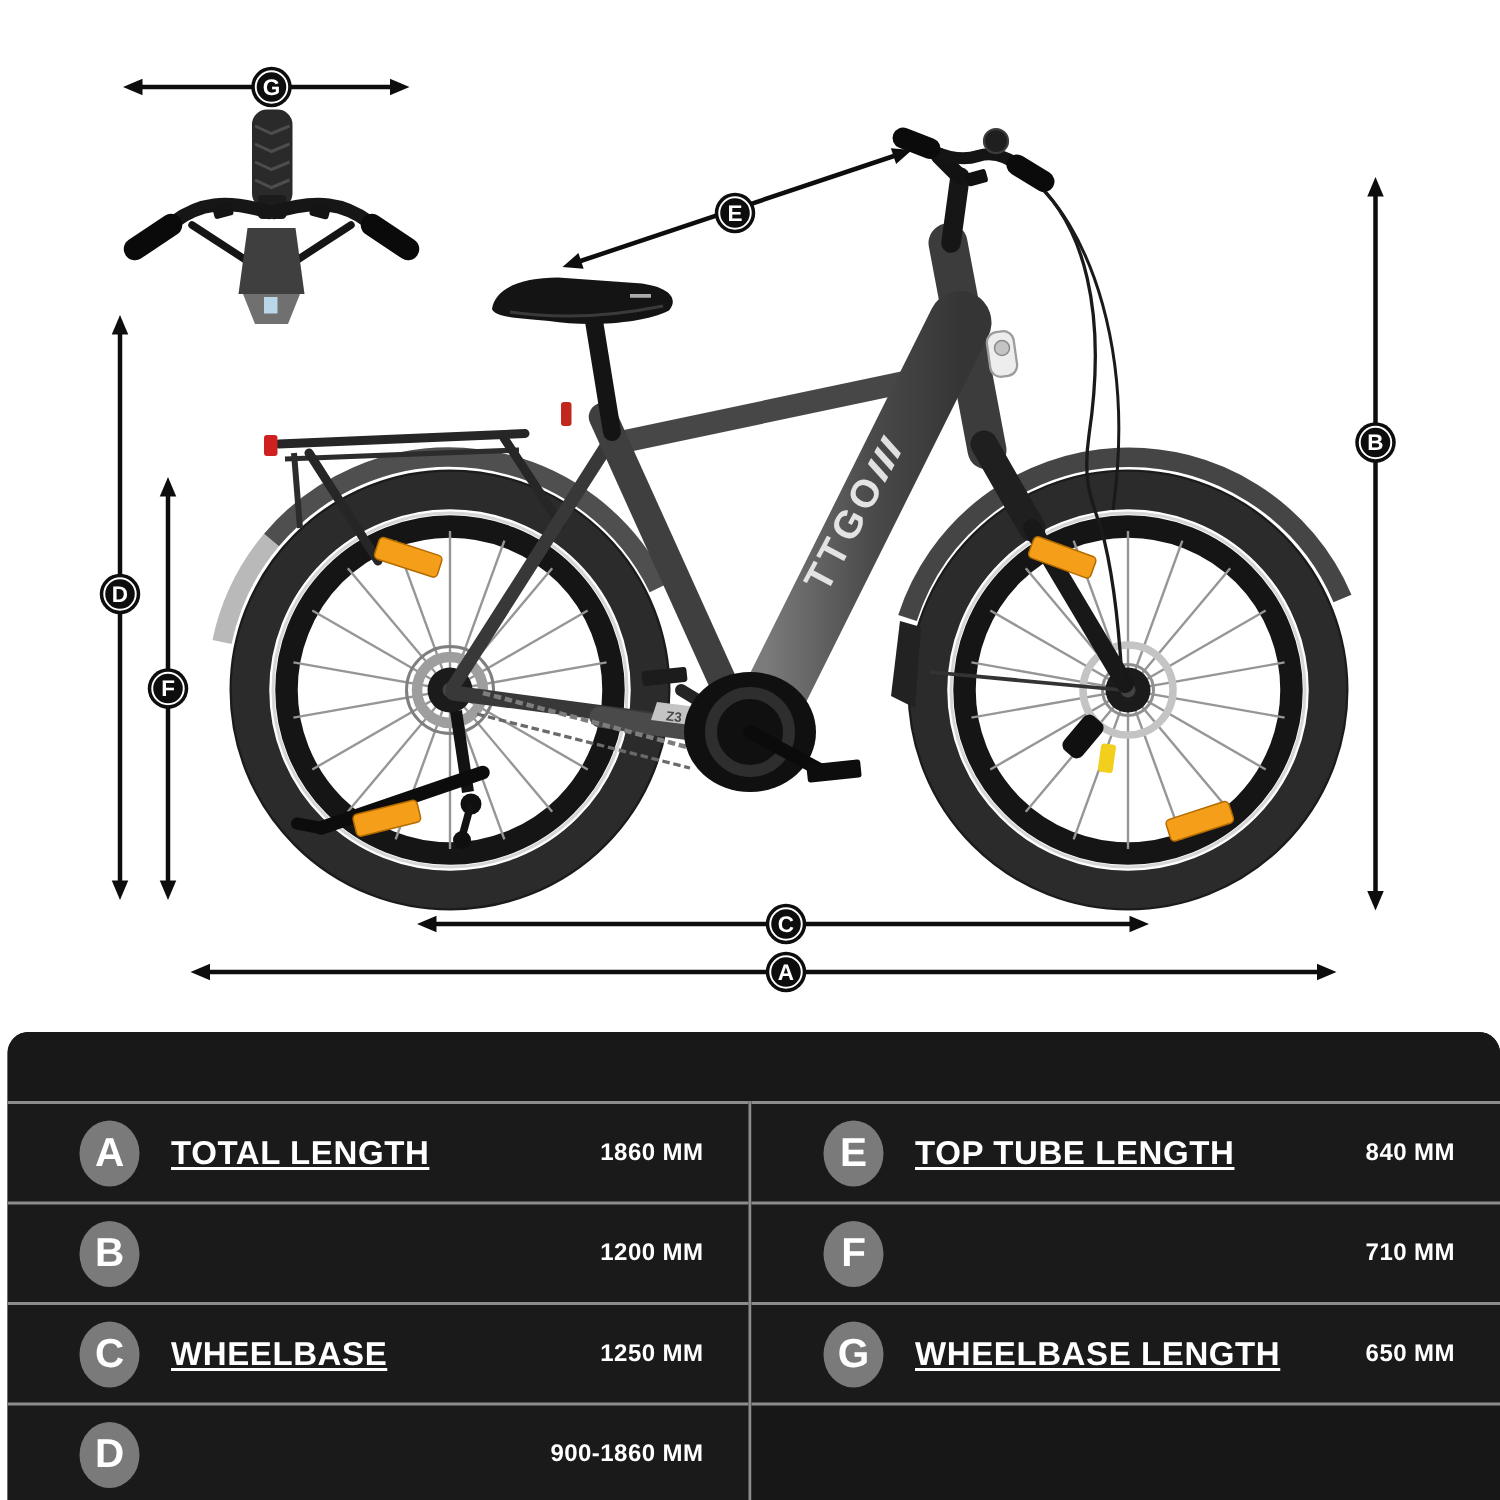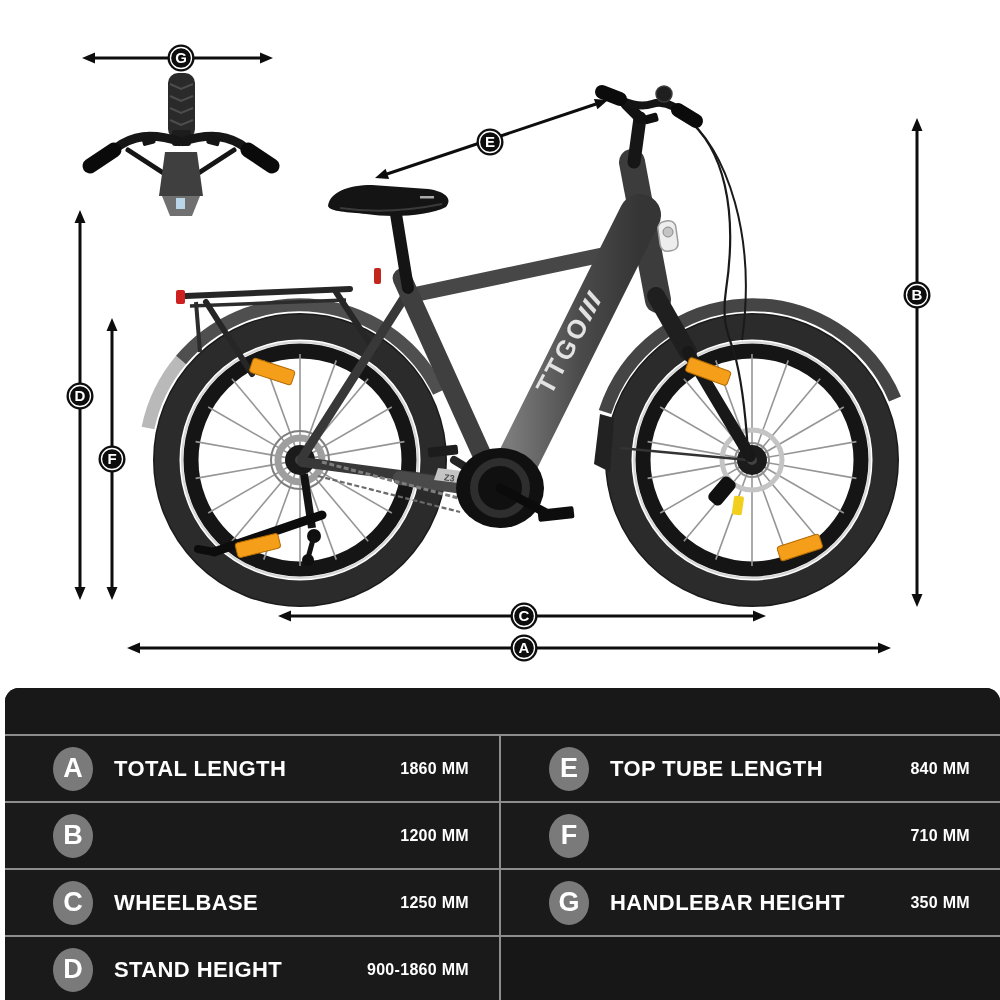--- a/index.html
+++ b/index.html
@@ -23,21 +23,21 @@
     height:67px;display:flex;align-items:center;
     border-top:2px solid #8d8d8d;background:#1a1a1a;
     padding:0 30px 0 48px;box-sizing:border-box;
   }
   .spec-row.empty{background:#171717;}
   .spec-badge{
     width:40px;height:44px;border-radius:50%;background:#7a7a7a;flex:none;
     display:flex;align-items:center;justify-content:center;
     font-size:27px;font-weight:700;color:#fff;
   }
-  .spec-label{margin-left:21px;font-size:22px;font-weight:700;letter-spacing:.4px;white-space:nowrap;}
+  .spec-label{margin-left:21px;font-size:22px;font-weight:700;letter-spacing:.4px;white-space:nowrap;text-decoration:underline;}
   .spec-value{margin-left:auto;font-size:16px;font-weight:700;letter-spacing:.3px;white-space:nowrap;padding-left:10px;}
   
   .dim-letter{font-family:"Liberation Sans","DejaVu Sans",sans-serif;font-weight:700;font-size:15px;fill:#fff;text-anchor:middle;}
   .decal{font-family:"Liberation Sans","DejaVu Sans",sans-serif;font-weight:700;fill:#e3e3e3;}
 </style>
 </head>
 <body>
 
 <svg id="diagram" width="1000" height="688" viewBox="0 0 1000 688">
   <defs>
@@ -285,35 +285,34 @@
         <span class="spec-badge">B</span>
         <span class="spec-value">1200 MM</span>
       </div>
       <div class="spec-row">
         <span class="spec-badge">C</span>
         <span class="spec-label">WHEELBASE</span>
         <span class="spec-value">1250 MM</span>
       </div>
       <div class="spec-row">
         <span class="spec-badge">D</span>
-        <span class="spec-label">STAND HEIGHT</span>
         <span class="spec-value">900-1860 MM</span>
       </div>
     </div>
     <div class="spec-col spec-col-right">
       <div class="spec-row">
         <span class="spec-badge">E</span>
         <span class="spec-label">TOP TUBE LENGTH</span>
         <span class="spec-value">840 MM</span>
       </div>
       <div class="spec-row">
         <span class="spec-badge">F</span>
         <span class="spec-value">710 MM</span>
       </div>
       <div class="spec-row">
         <span class="spec-badge">G</span>
-        <span class="spec-label">HANDLEBAR HEIGHT</span>
-        <span class="spec-value">350 MM</span>
+        <span class="spec-label">WHEELBASE LENGTH</span>
+        <span class="spec-value">650 MM</span>
       </div>
       <div class="spec-row empty"></div>
     </div>
   </div>
 </div>
 
 </body></html>

